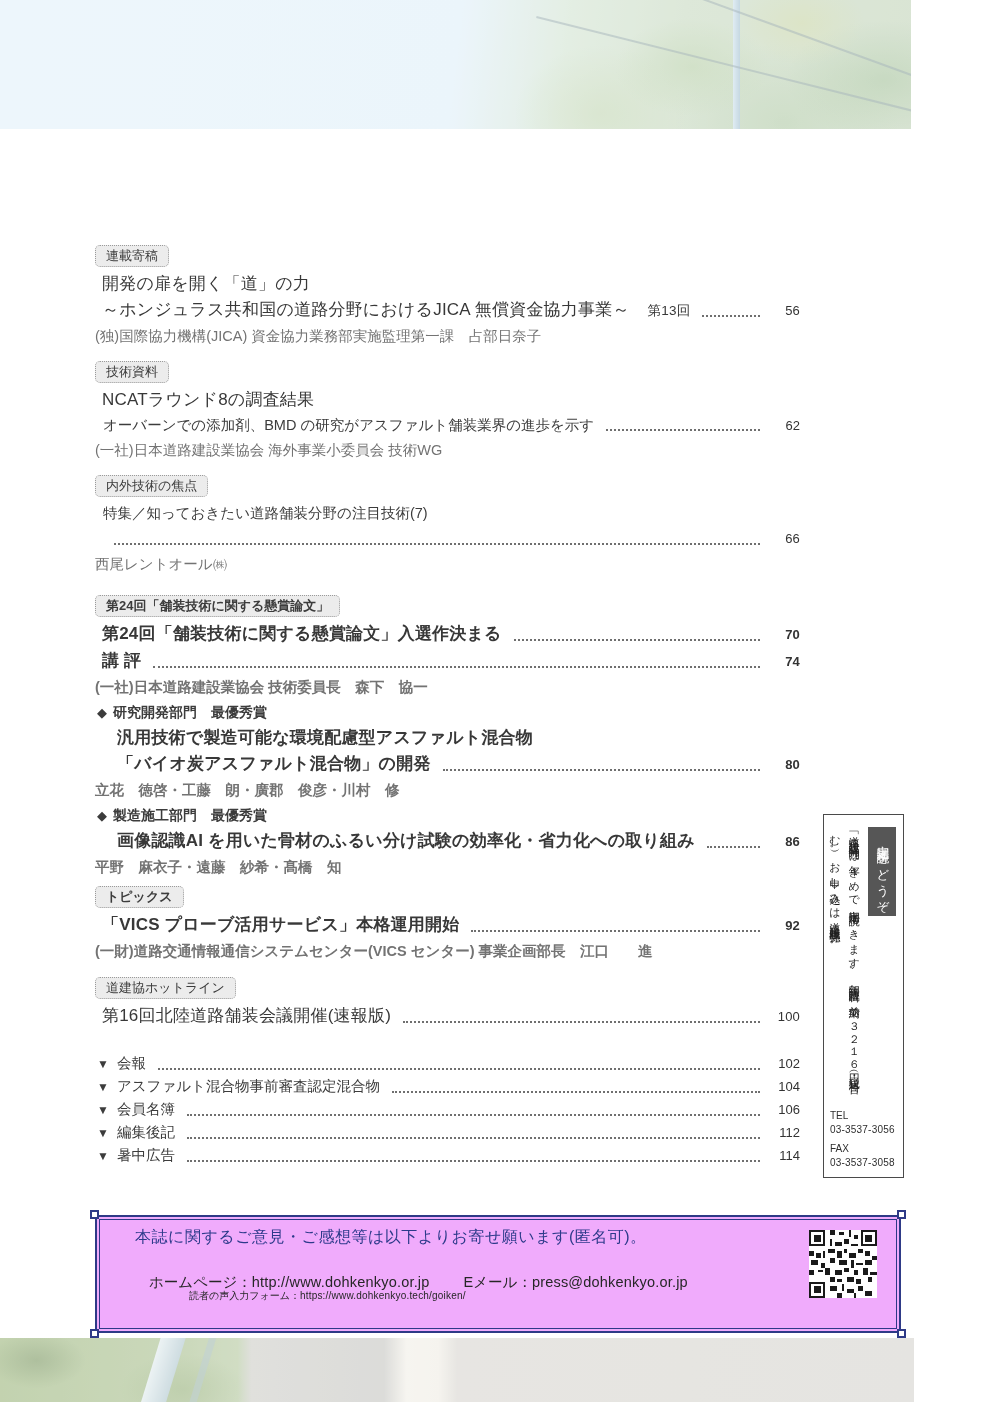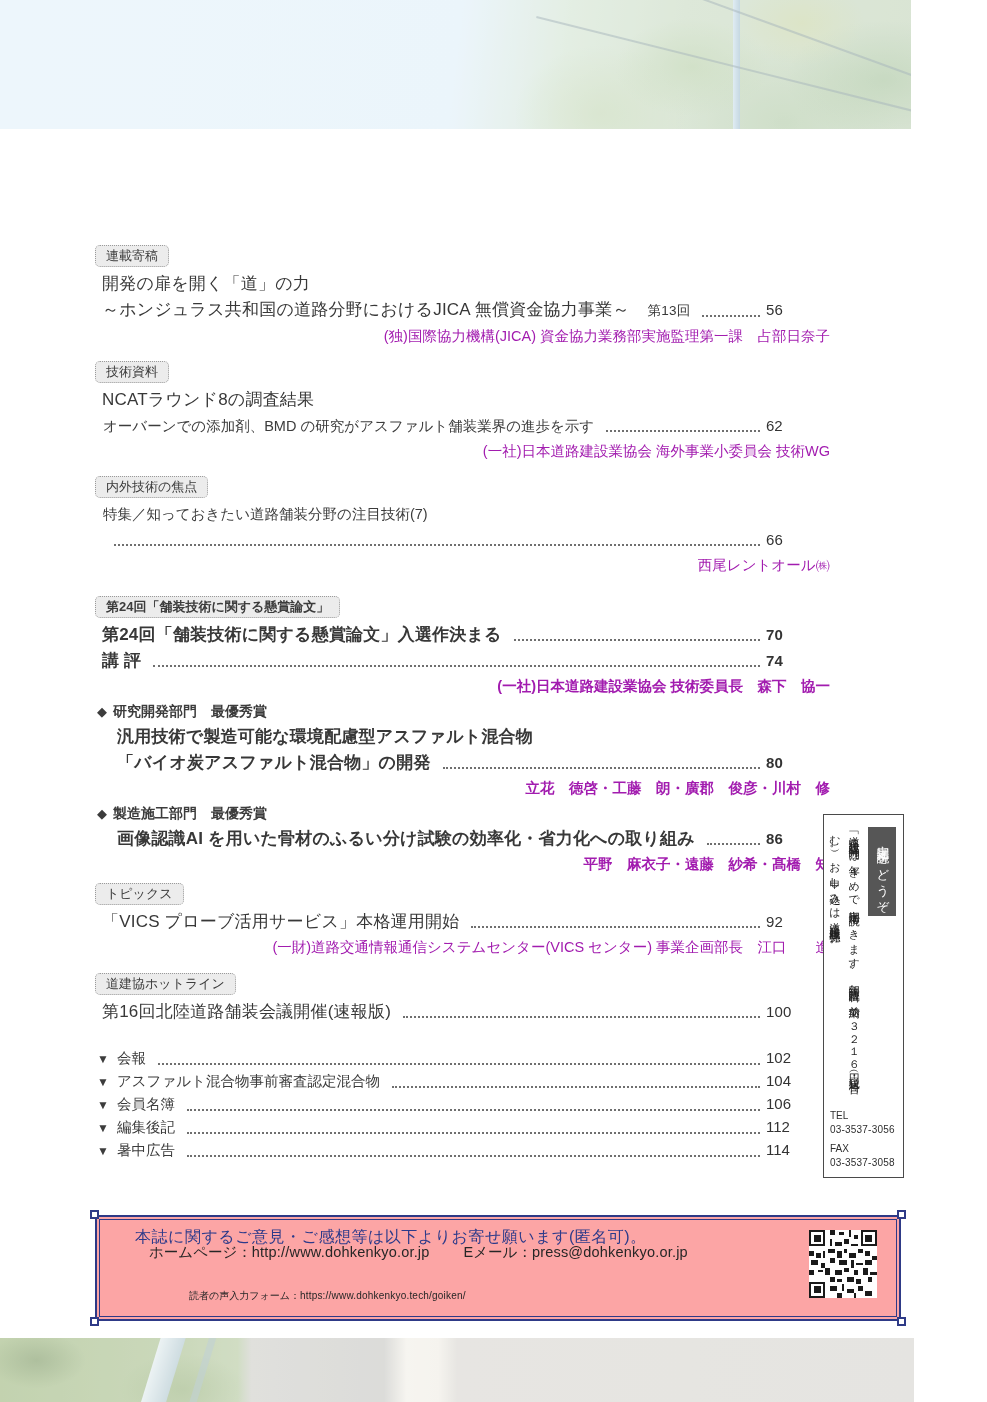--- a/index.html
+++ b/index.html
@@ -40,64 +40,64 @@
   }
   .rail{ position:absolute; left:148px; top:-22px; width:24px; height:130px;
     background:linear-gradient(90deg,#e2ecee,#b4cad1); transform:rotate(17deg); }
   .rail2{ position:absolute; left:196px; top:-22px; width:7px; height:130px;
     background:rgba(160,185,190,.6); transform:rotate(17deg); }
 
   
   .toc{ position:absolute; left:95px; top:245px; width:735px; }
   .section.s1{ margin-bottom:12px; } .section.s2{ margin-bottom:12px; }
   .section.s3{ margin-bottom:18px; } .section.s4{ margin-bottom:6px;font-weight:bold; }
-  .section.s5{ margin-bottom:13px; } .section.s6{ margin-bottom:22px; }
+  .section.s5{ margin-bottom:13px;font-weight:bold; } .section.s6{ margin-bottom:22px; }
   .tagwrap{ height:26px; }
   .tag{
     display:inline-block; font-size:13px; line-height:15px; color:#3c3c3c;
     background:#ececec; border:1px dotted #9a9a9a; border-radius:5px;
     padding:2px 10px 3px;
   }
   .row{ display:flex; align-items:baseline; }
   .rt{ font-size:17px; line-height:26px; color:#383838; padding-left:7px; letter-spacing:.2px; }
   .rt.ind{ padding-left:22px; }
   .rs{ font-size:14.5px; line-height:25px; color:#3c3c3c; padding-left:8px; }
-  .ra{ font-size:14.5px; line-height:25px; color:#a21caf; justify-content:flex-end; }
+  .ra{ font-size:14.5px; line-height:25px; color:#737373; }
   .rd{ font-size:14px; line-height:25px; color:#3c3c3c; padding-left:2px; }
   .rd .dmark{ margin-right:6px; font-size:13px; }
   .rl{ font-size:14.5px; line-height:22px; color:#3c3c3c; padding-left:2px; }
   .rl .lmark{ margin-right:8px; font-size:12px; }
   .txt{ white-space:nowrap; }
   .extra{ font-size:13.5px; margin-left:18px; white-space:nowrap; }
   .leader{ flex:1 1 auto; border-bottom:2px dotted #6f6f6f; margin:0 6px 7px 12px; align-self:flex-end; min-width:18px; }
   .rl .leader{ margin-bottom:5px; }
-  .page{ flex:0 0 64px; padding-right:30px; font-size:15px; color:#333; white-space:nowrap; }
+  .page{ flex:0 0 64px; text-align:right; padding-right:30px; font-size:13px; color:#333; white-space:nowrap; }
 
   
   .subbox{ position:absolute; left:823px; top:814px; width:81px; height:364px;
     border:1px solid #4a4a4a; background:#fff; }
   .sub-vert{ position:absolute; top:12px; right:7px; bottom:92px; left:7px;
     writing-mode:vertical-rl; font-family:"Liberation Serif","DejaVu Serif",serif;
     font-size:11px; line-height:1.75; color:#1f1f1f; letter-spacing:1.5px; }
   .sub-headcol{ margin-left:5px; }
   .sub-head{ display:inline-block; background:#565656; color:#ffffff;
     font-size:12.5px; letter-spacing:2px; padding:8px 3px; }
   .sub-telfax{ position:absolute; left:6px; right:4px; bottom:8px;
     font-size:10px; line-height:1.35; color:#2e2e2e; letter-spacing:0; }
   .sub-telfax .grp{ margin-top:6px; }
 
   
-  .fbox{ position:absolute; left:95px; top:1215px; width:806px; height:106px;
-    border:2.5px solid #2e3a87; background:#fca5a5; }
+  .fbox{ position:absolute; left:95px; top:1215px; width:806px; height:118px;
+    border:2.5px solid #2e3a87; background:#f0abfc; }
   .fbox::before{ content:""; position:absolute; inset:2px; border:1px solid #2e3a87; pointer-events:none; }
   .knob{ position:absolute; width:9px; height:9px; background:#fff; border:2px solid #2e3a87; }
   .knob.tl{ left:-7px; top:-7px; } .knob.tr{ right:-7px; top:-7px; }
   .knob.bl{ left:-7px; bottom:-7px; } .knob.br{ right:-7px; bottom:-7px; }
   .fb-title{ position:absolute; left:38px; top:10px; font-size:16px; color:#2c3a8a; letter-spacing:.5px; }
-  .fb-line2{ position:absolute; left:52px; top:26px; font-size:14.5px; color:#262626; }
+  .fb-line2{ position:absolute; left:52px; top:56px; font-size:14.5px; color:#262626; }
   .fb-line3{ position:absolute; left:52px; top:72px; font-size:10px; color:#262626;margin-left:40px; }
   .fb-gap{ display:inline-block; width:34px; }
   .qr{ position:absolute; right:22px; top:13px; width:68px; height:68px; }
 
   .mono{ letter-spacing:.2px; }
 </style>
 </head>
 <body>
 
 <div class="banner-top">

